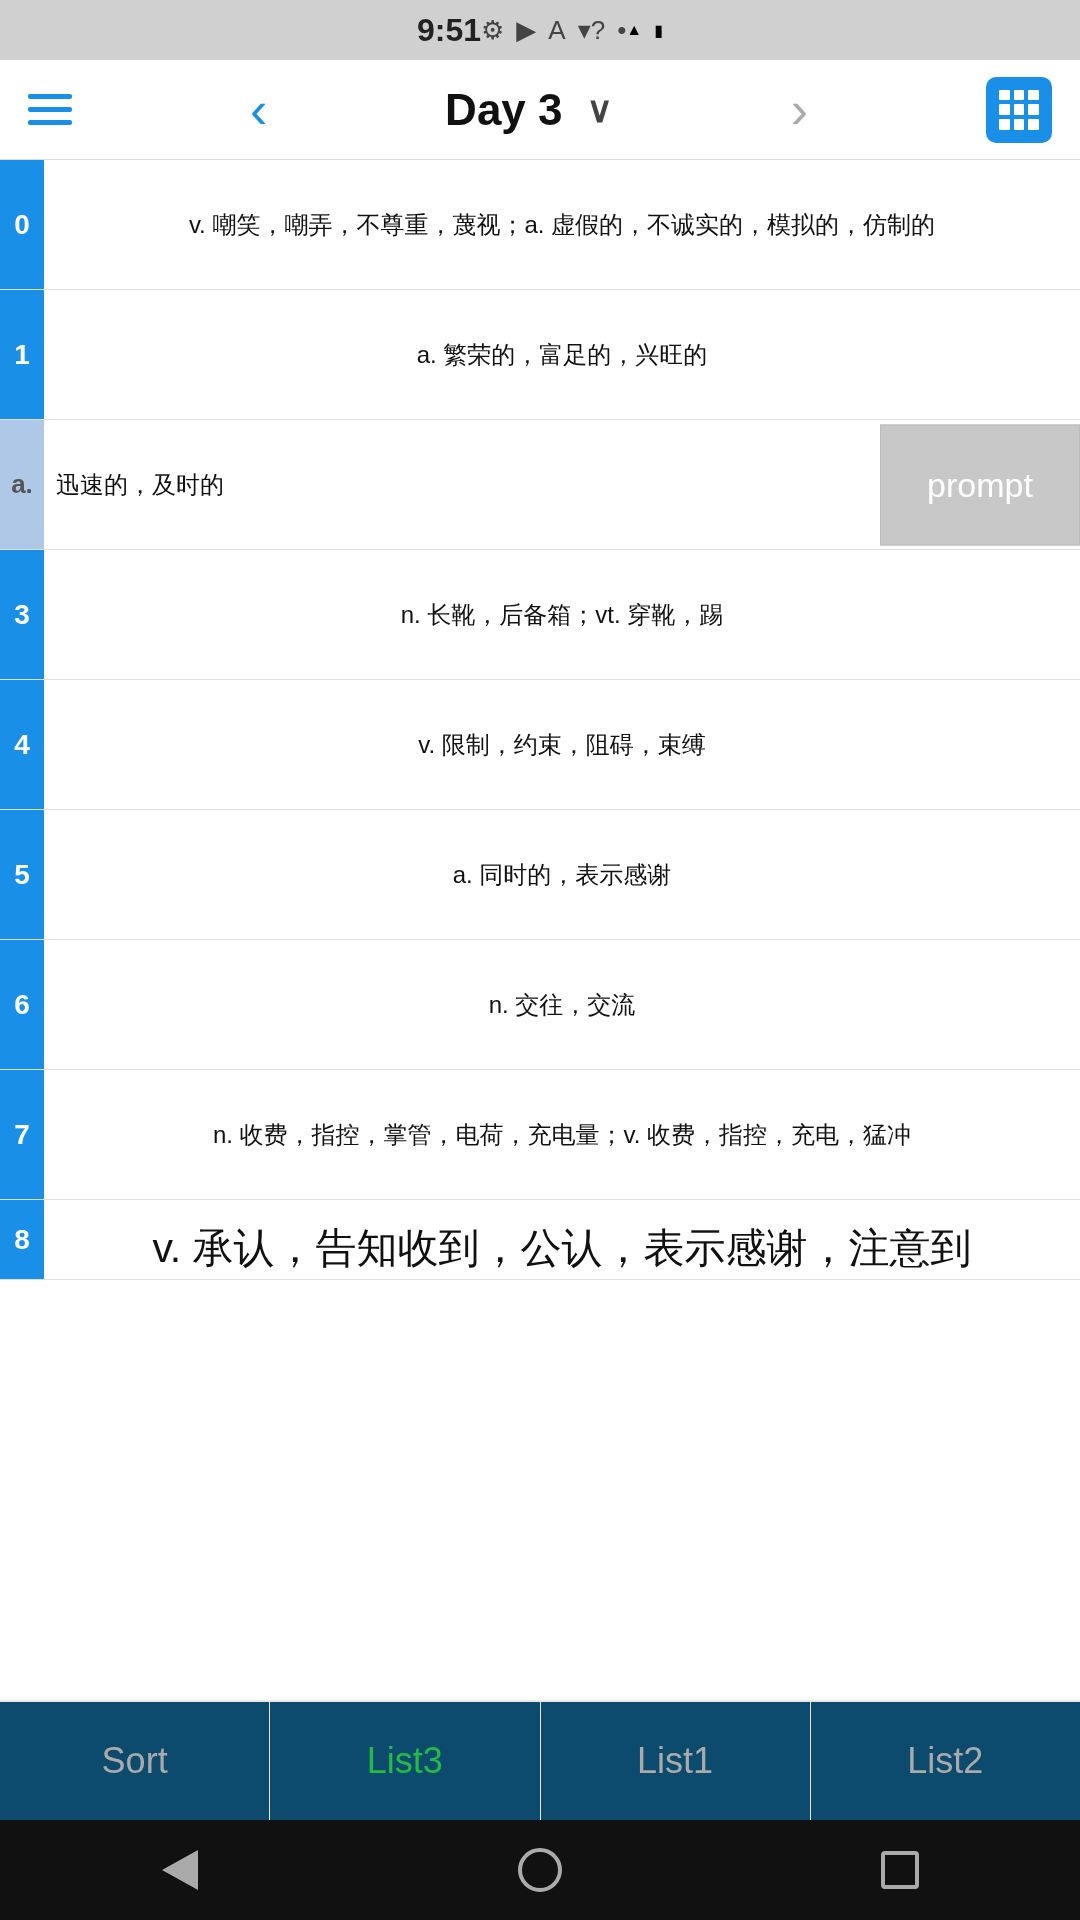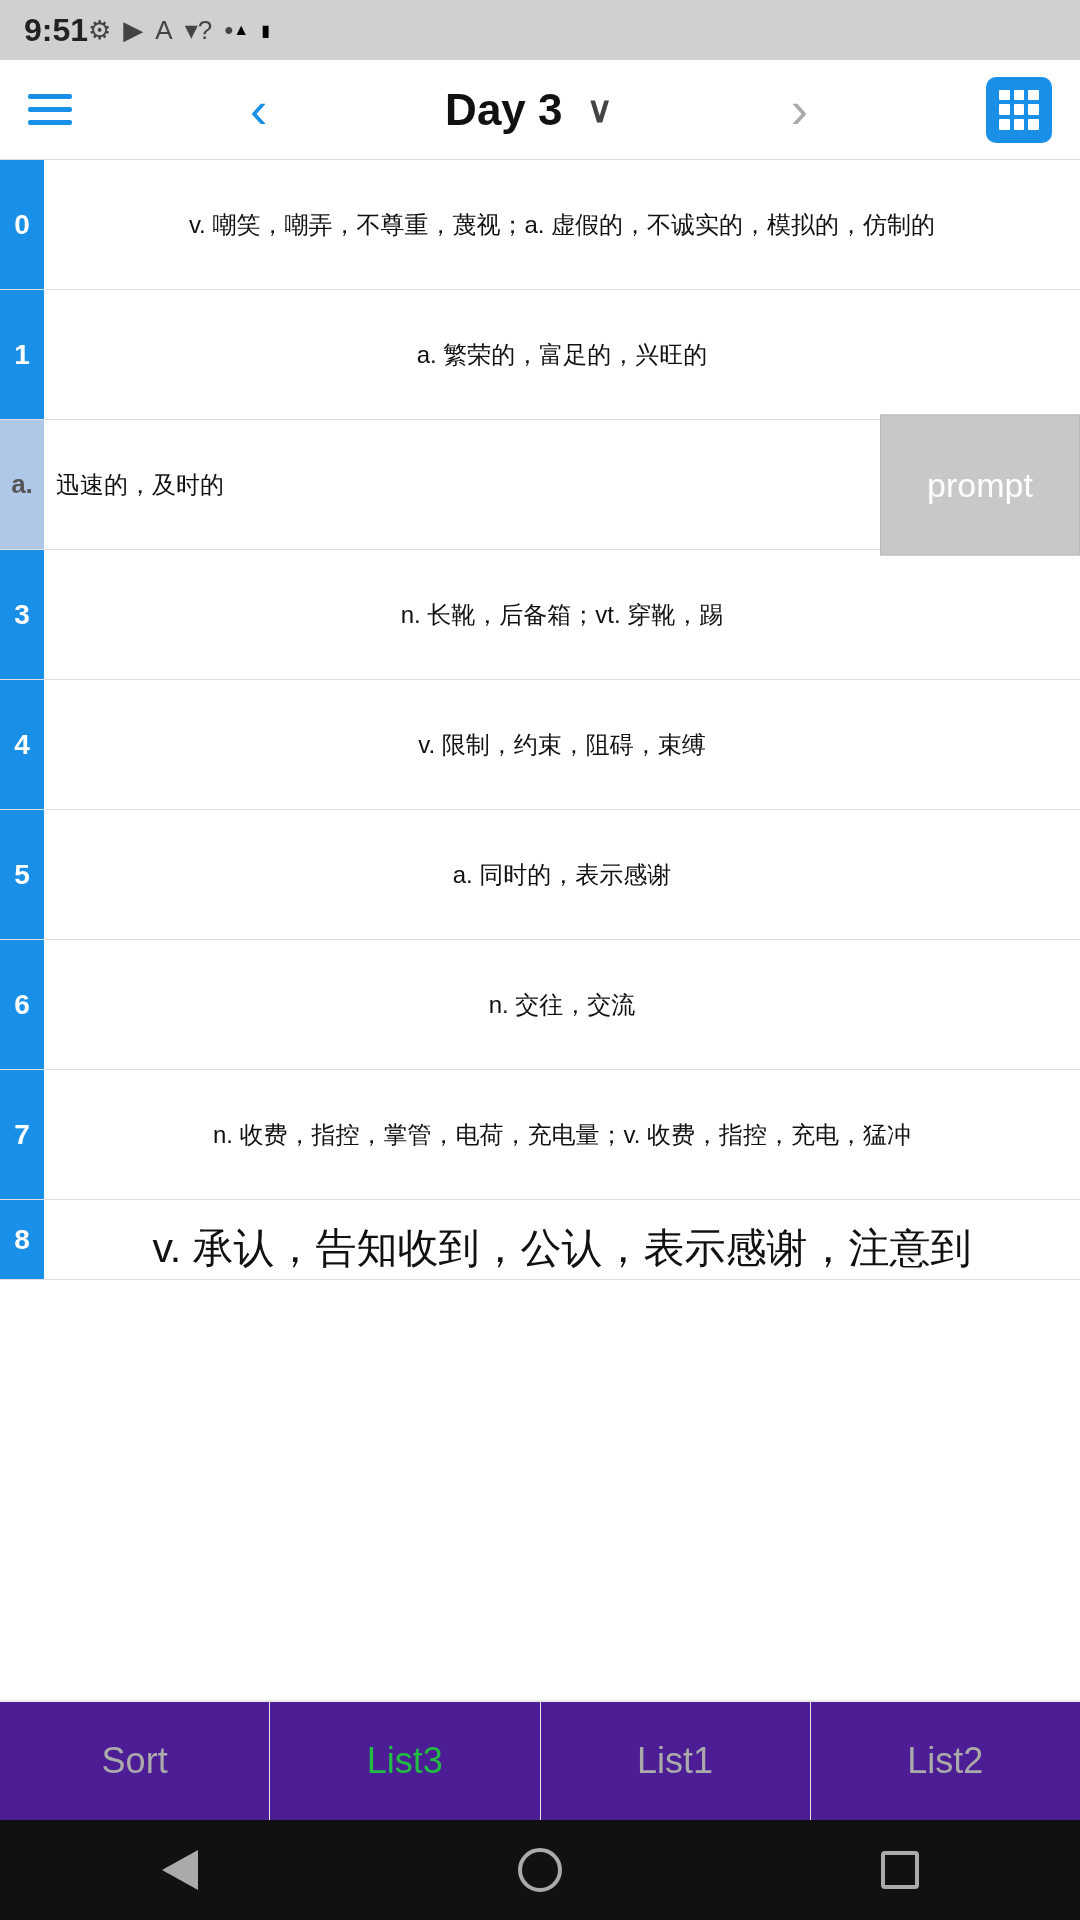--- a/index.html
+++ b/index.html
@@ -12,21 +12,21 @@
       display: flex;
       flex-direction: column;
     }
 
     
     .status-bar {
       height: 60px;
       background: #d0d0d0;
       display: flex;
       align-items: center;
-      justify-content: flex-start;
+      justify-content: center;
       padding: 0 24px;
       flex-shrink: 0;
     }
     .status-left {
       font-size: 32px;
       font-weight: bold;
       color: #222;
     }
     .status-icons {
       display: flex;
@@ -160,34 +160,34 @@
     .popup-overlay {
       position: absolute;
       right: 0;
       top: 50%;
       transform: translateY(-50%);
       display: flex;
       z-index: 10;
     }
     .popup-cell {
       width: 200px;
-      height: 141px;
+      height: 121px;
       background: #c8c8c8;
       display: flex;
       align-items: center;
       justify-content: center;
       font-size: 34px;
       color: #fff;
       border: 1px solid #bbb;
     }
 
     
     .bottom-tabs {
       height: 120px;
-      background: #4c1d95;
+      background: #0c4a6e;
       border-top: 2px solid #e8e8e8;
       display: flex;
       align-items: stretch;
       flex-shrink: 0;
     }
     .bottom-tab {
       flex: 1;
       display: flex;
       align-items: center;
       justify-content: center;

